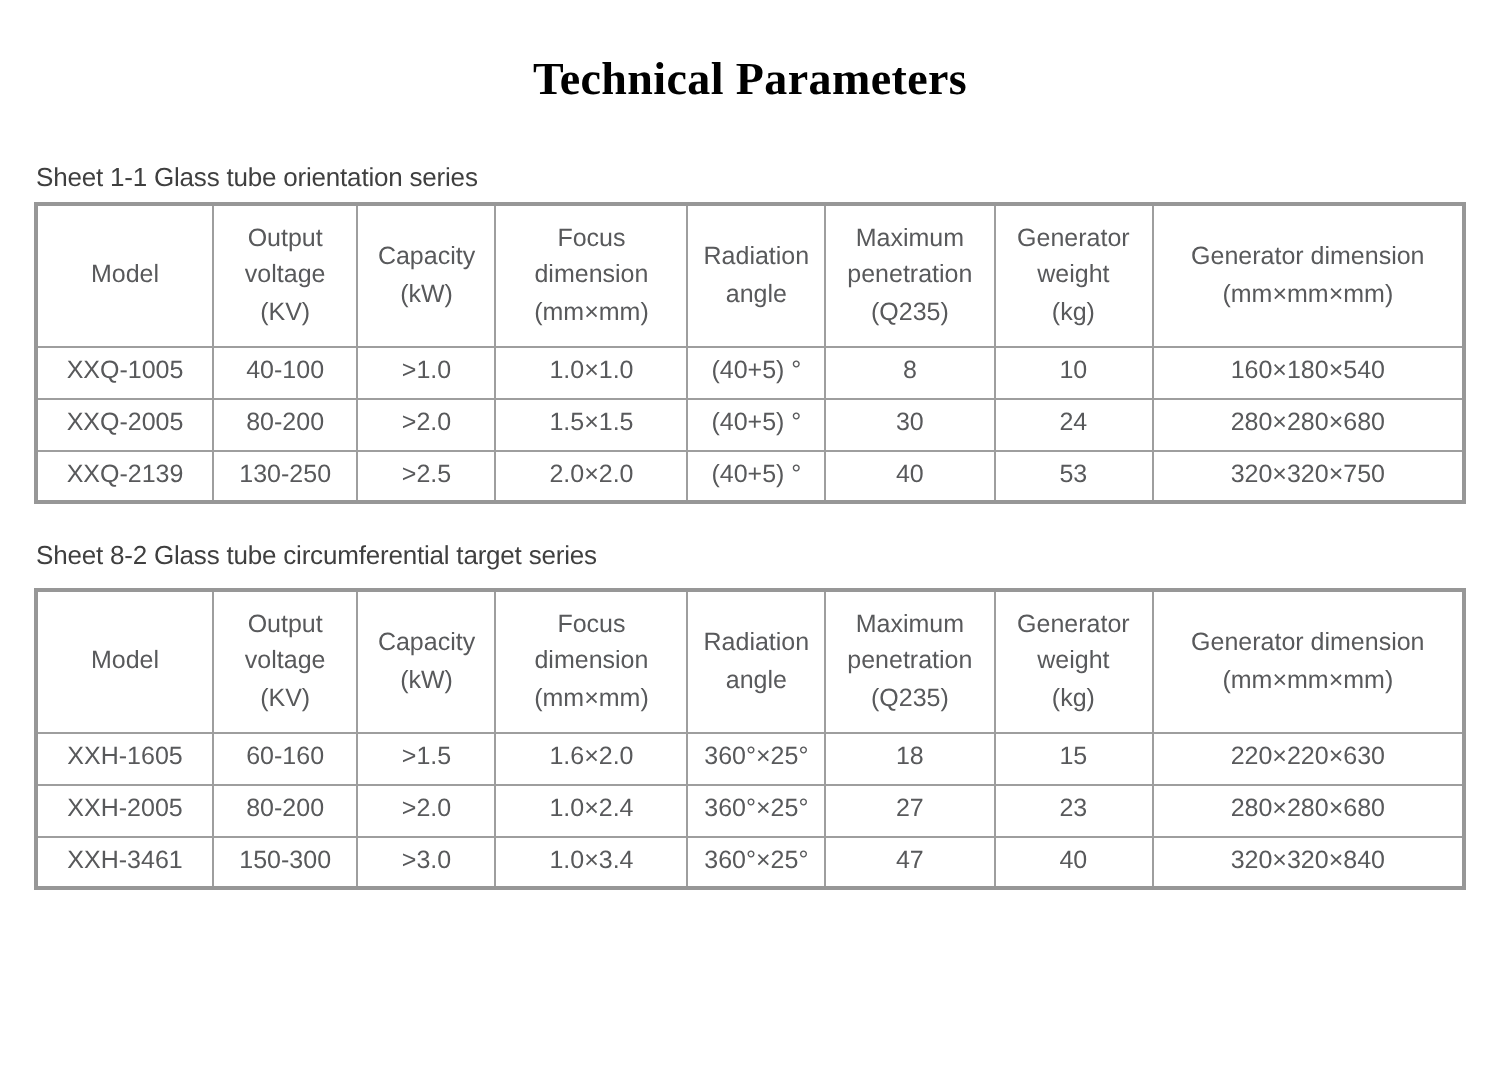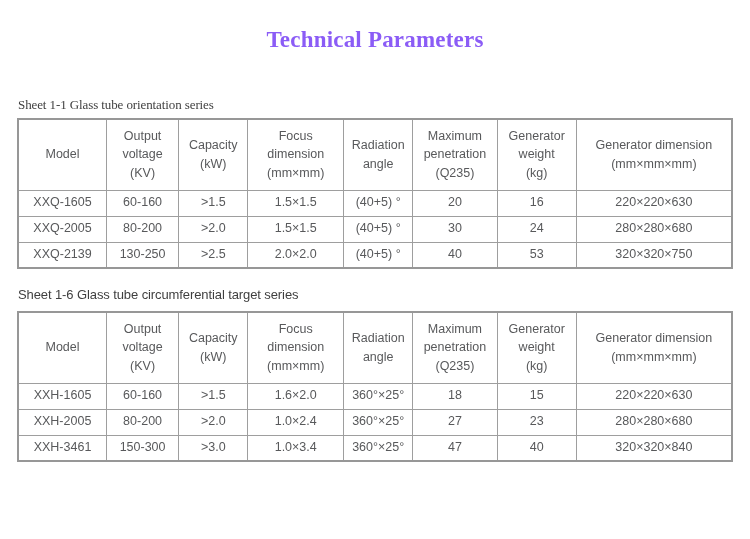--- a/index.html
+++ b/index.html
@@ -13,29 +13,29 @@
   }
   .page-title {
     margin: 0;
     padding-top: 27px;
     height: 52px;
     text-align: center;
     font-family: "Liberation Serif", serif;
     font-weight: bold;
     font-size: 23px;
     letter-spacing: 0.2px;
-    color: #8b5cf6;
+    color: #000000;
   }
   .sheet-label {
     margin: 0 0 0 18px;
     font-size: 13px;
     color: #3f3f3f;
     letter-spacing: -0.1px;
   }
-  .sheet-label.first { margin-top: 45px; font-family: Liberation Serif, serif; }
+  .sheet-label.first { margin-top: 29px; }
   .sheet-label.second { margin-top: 18px; }
   table.params {
     border-collapse: collapse;
     table-layout: fixed;
     margin: 5px 0 0 17px;
     width: 716px;
     border: 2px solid #979797;
   }
   table.params.second { margin-top: 9px; }
   th, td {
@@ -105,28 +105,28 @@
 (Q235)</th>
           <th>Generator
 weight
 (kg)</th>
           <th>Generator dimension
 (mm×mm×mm)</th>
         </tr>
       </thead>
     <tbody>
         <tr>
-          <td>XXQ-1605</td>
-          <td>60-160</td>
-          <td>&gt;1.5</td>
-          <td>1.5×1.5</td>
+          <td>XXQ-1005</td>
+          <td>40-100</td>
+          <td>&gt;1.0</td>
+          <td>1.0×1.0</td>
           <td>(40+5) °</td>
-          <td>20</td>
-          <td>16</td>
-          <td>220×220×630</td>
+          <td>8</td>
+          <td>10</td>
+          <td>160×180×540</td>
         </tr>
         <tr>
           <td>XXQ-2005</td>
           <td>80-200</td>
           <td>&gt;2.0</td>
           <td>1.5×1.5</td>
           <td>(40+5) °</td>
           <td>30</td>
           <td>24</td>
           <td>280×280×680</td>
@@ -137,21 +137,21 @@
           <td>&gt;2.5</td>
           <td>2.0×2.0</td>
           <td>(40+5) °</td>
           <td>40</td>
           <td>53</td>
           <td>320×320×750</td>
         </tr>
       </tbody>
   </table>
 
-  <p class="sheet-label second">Sheet 1-6 Glass tube circumferential target series</p>
+  <p class="sheet-label second">Sheet 8-2 Glass tube circumferential target series</p>
 
   <table class="params second">
     <colgroup>
       <col class="c1">
         <col class="c2">
         <col class="c3">
         <col class="c4">
       <col class="c5">
         <col class="c6">
         <col class="c7">

